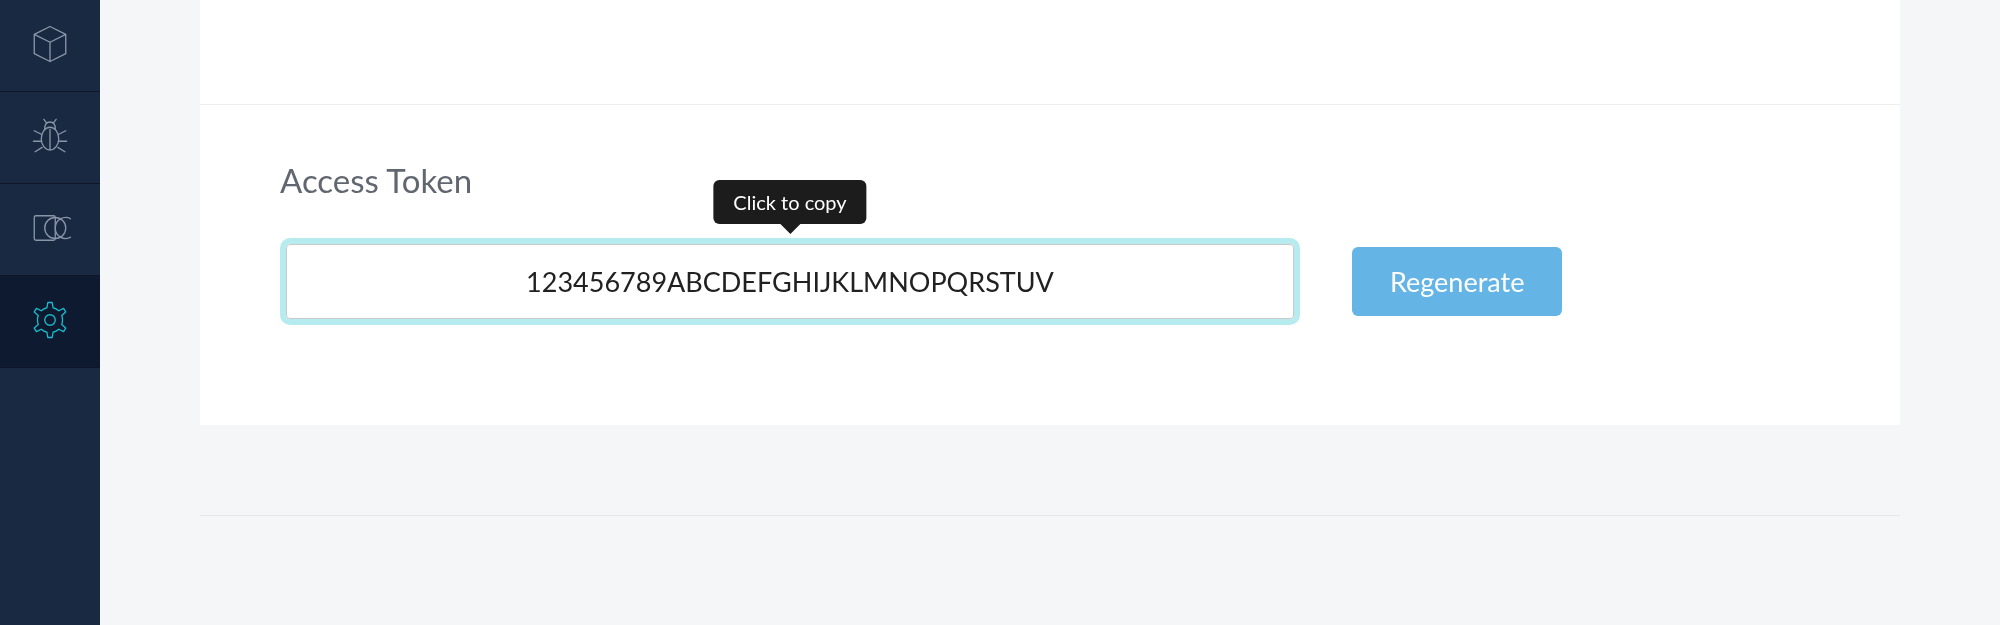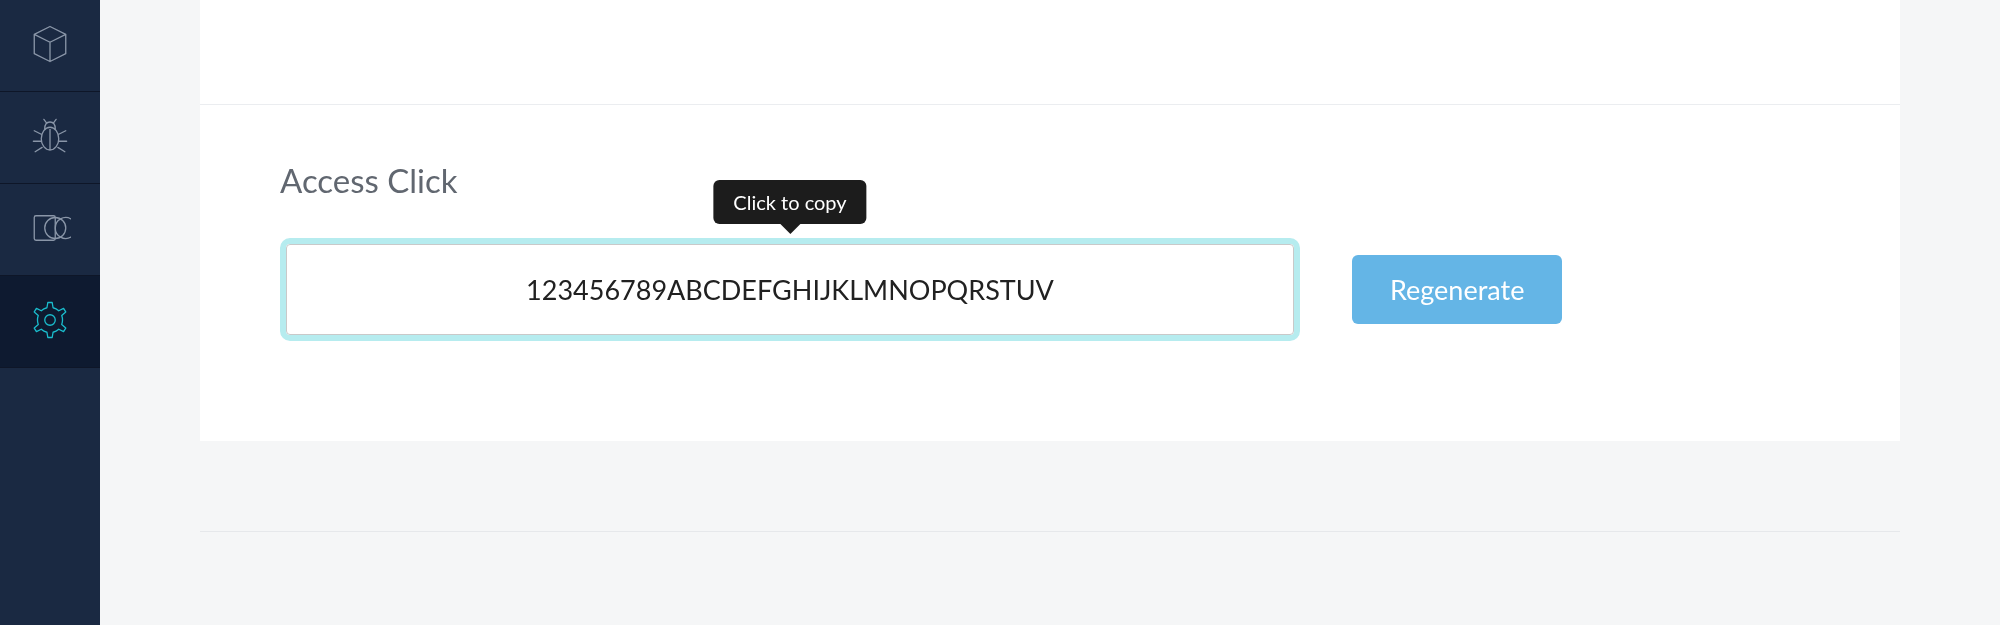--- a/index.html
+++ b/index.html
@@ -88,21 +88,21 @@
     .token-input-wrapper {
       border: 6px solid #b6ecef;
       border-radius: 10px;
       padding: 0;
     }
     .token-input {
       width: 100%;
       border: 1px solid #c9c9c9;
       background: #ffffff;
       font-size: 27px;
-      padding: 28px 18px;
+      padding: 20px 18px;
       text-align: center;
       color: #212121;
       outline: none;
       border-radius: 4px;
       font-family: inherit;
     }
     .tooltip {
       position: absolute;
       top: -58px;
       left: 50%;
@@ -178,21 +178,21 @@
         <circle class="sidebar-icon-stroke" cx="24" cy="24" r="6"></circle>
         <path class="sidebar-icon-stroke" d="M24 4 L26.5 4 L27.5 10 C30 10.6 32.2 11.8 34 13.4 L39.5 10.7 L42 14.8 L37.4 18.8 C38 20.4 38.3 22.2 38.3 24 C38.3 25.8 38 27.6 37.4 29.2 L42 33.2 L39.5 37.3 L34 34.6 C32.2 36.2 30 37.4 27.5 38 L26.5 44 L21.5 44 L20.5 38 C18 37.4 15.8 36.2 14 34.6 L8.5 37.3 L6 33.2 L10.6 29.2 C10 27.6 9.7 25.8 9.7 24 C9.7 22.2 10 20.4 10.6 18.8 L6 14.8 L8.5 10.7 L14 13.4 C15.8 11.8 18 10.6 20.5 10 L21.5 4 Z" stroke-linejoin="round"></path>
       </svg>
     </span>
   </div>
 </div>
 
 <div class="main">
   <div class="card-prev"></div>
   <div class="card">
-    <h2 class="section-title">Access Click</h2>
+    <h2 class="section-title">Access Token</h2>
     <div class="token-row">
       <div class="token-field">
         <div class="tooltip">Click to copy</div>
         <div class="token-input-wrapper">
           <input type="text" readonly="" class="token-input" value="123456789ABCDEFGHIJKLMNOPQRSTUV" style="">
         </div>
       </div>
       <button class="regenerate-btn">Regenerate</button>
     </div>
   </div>

